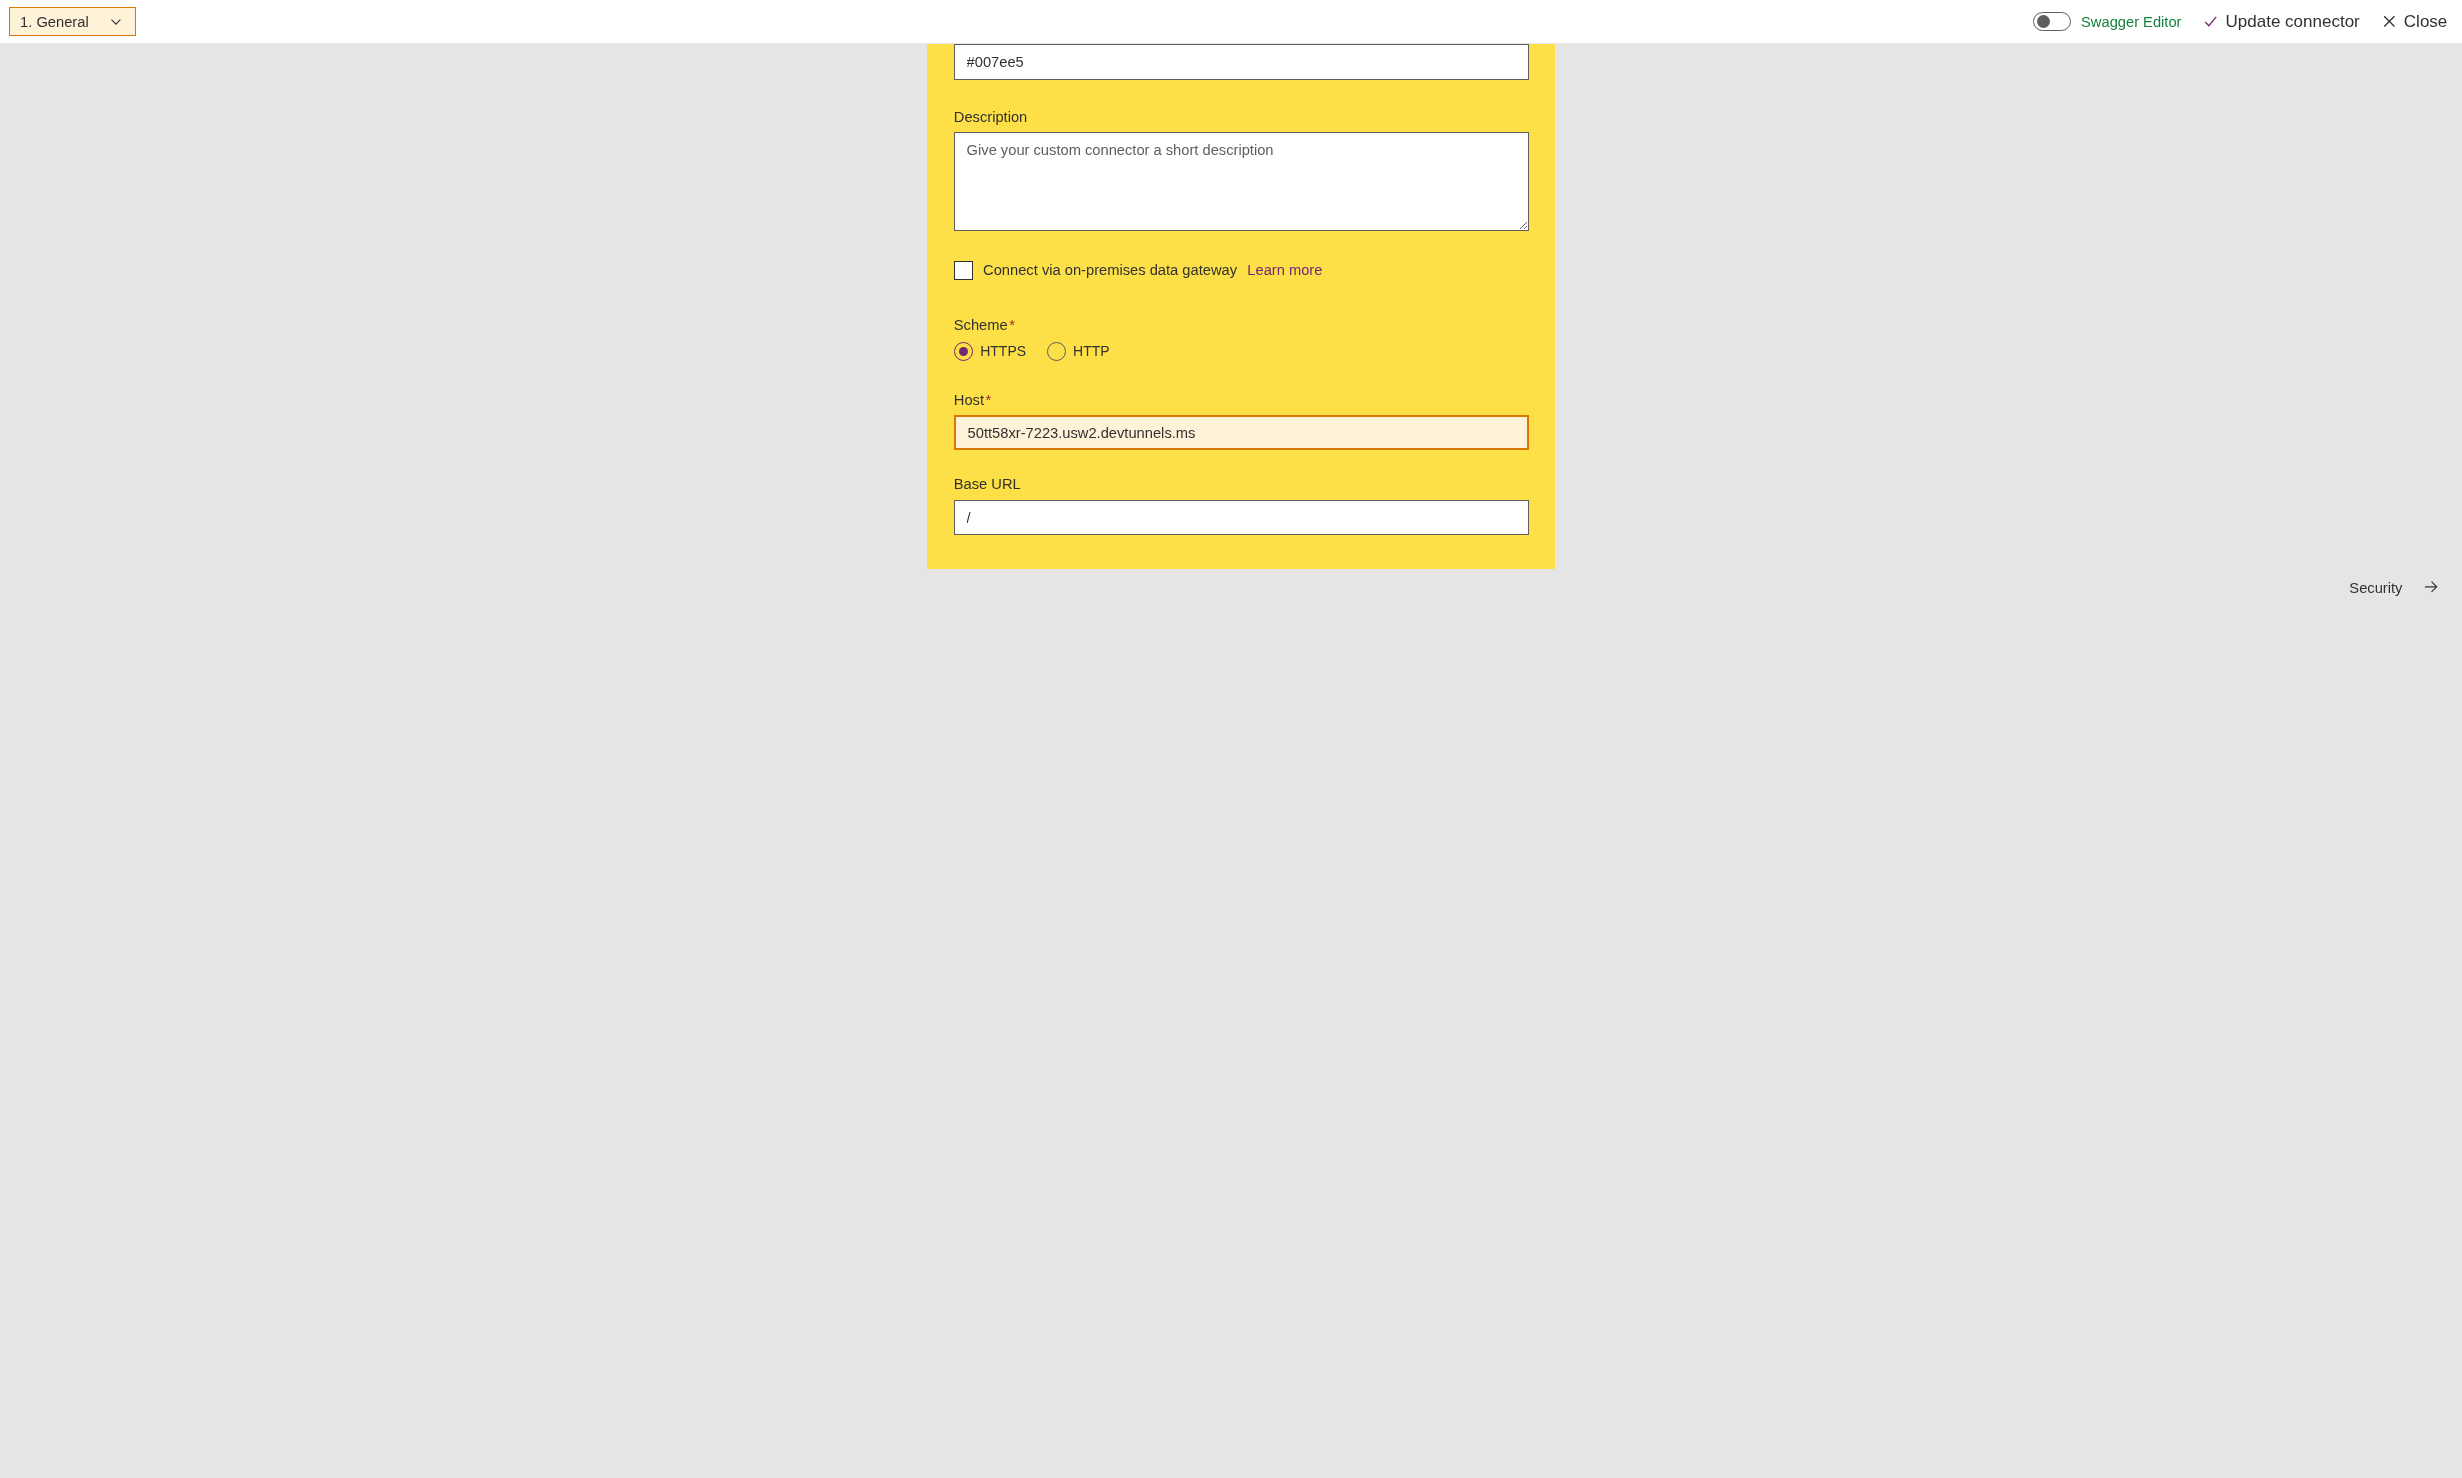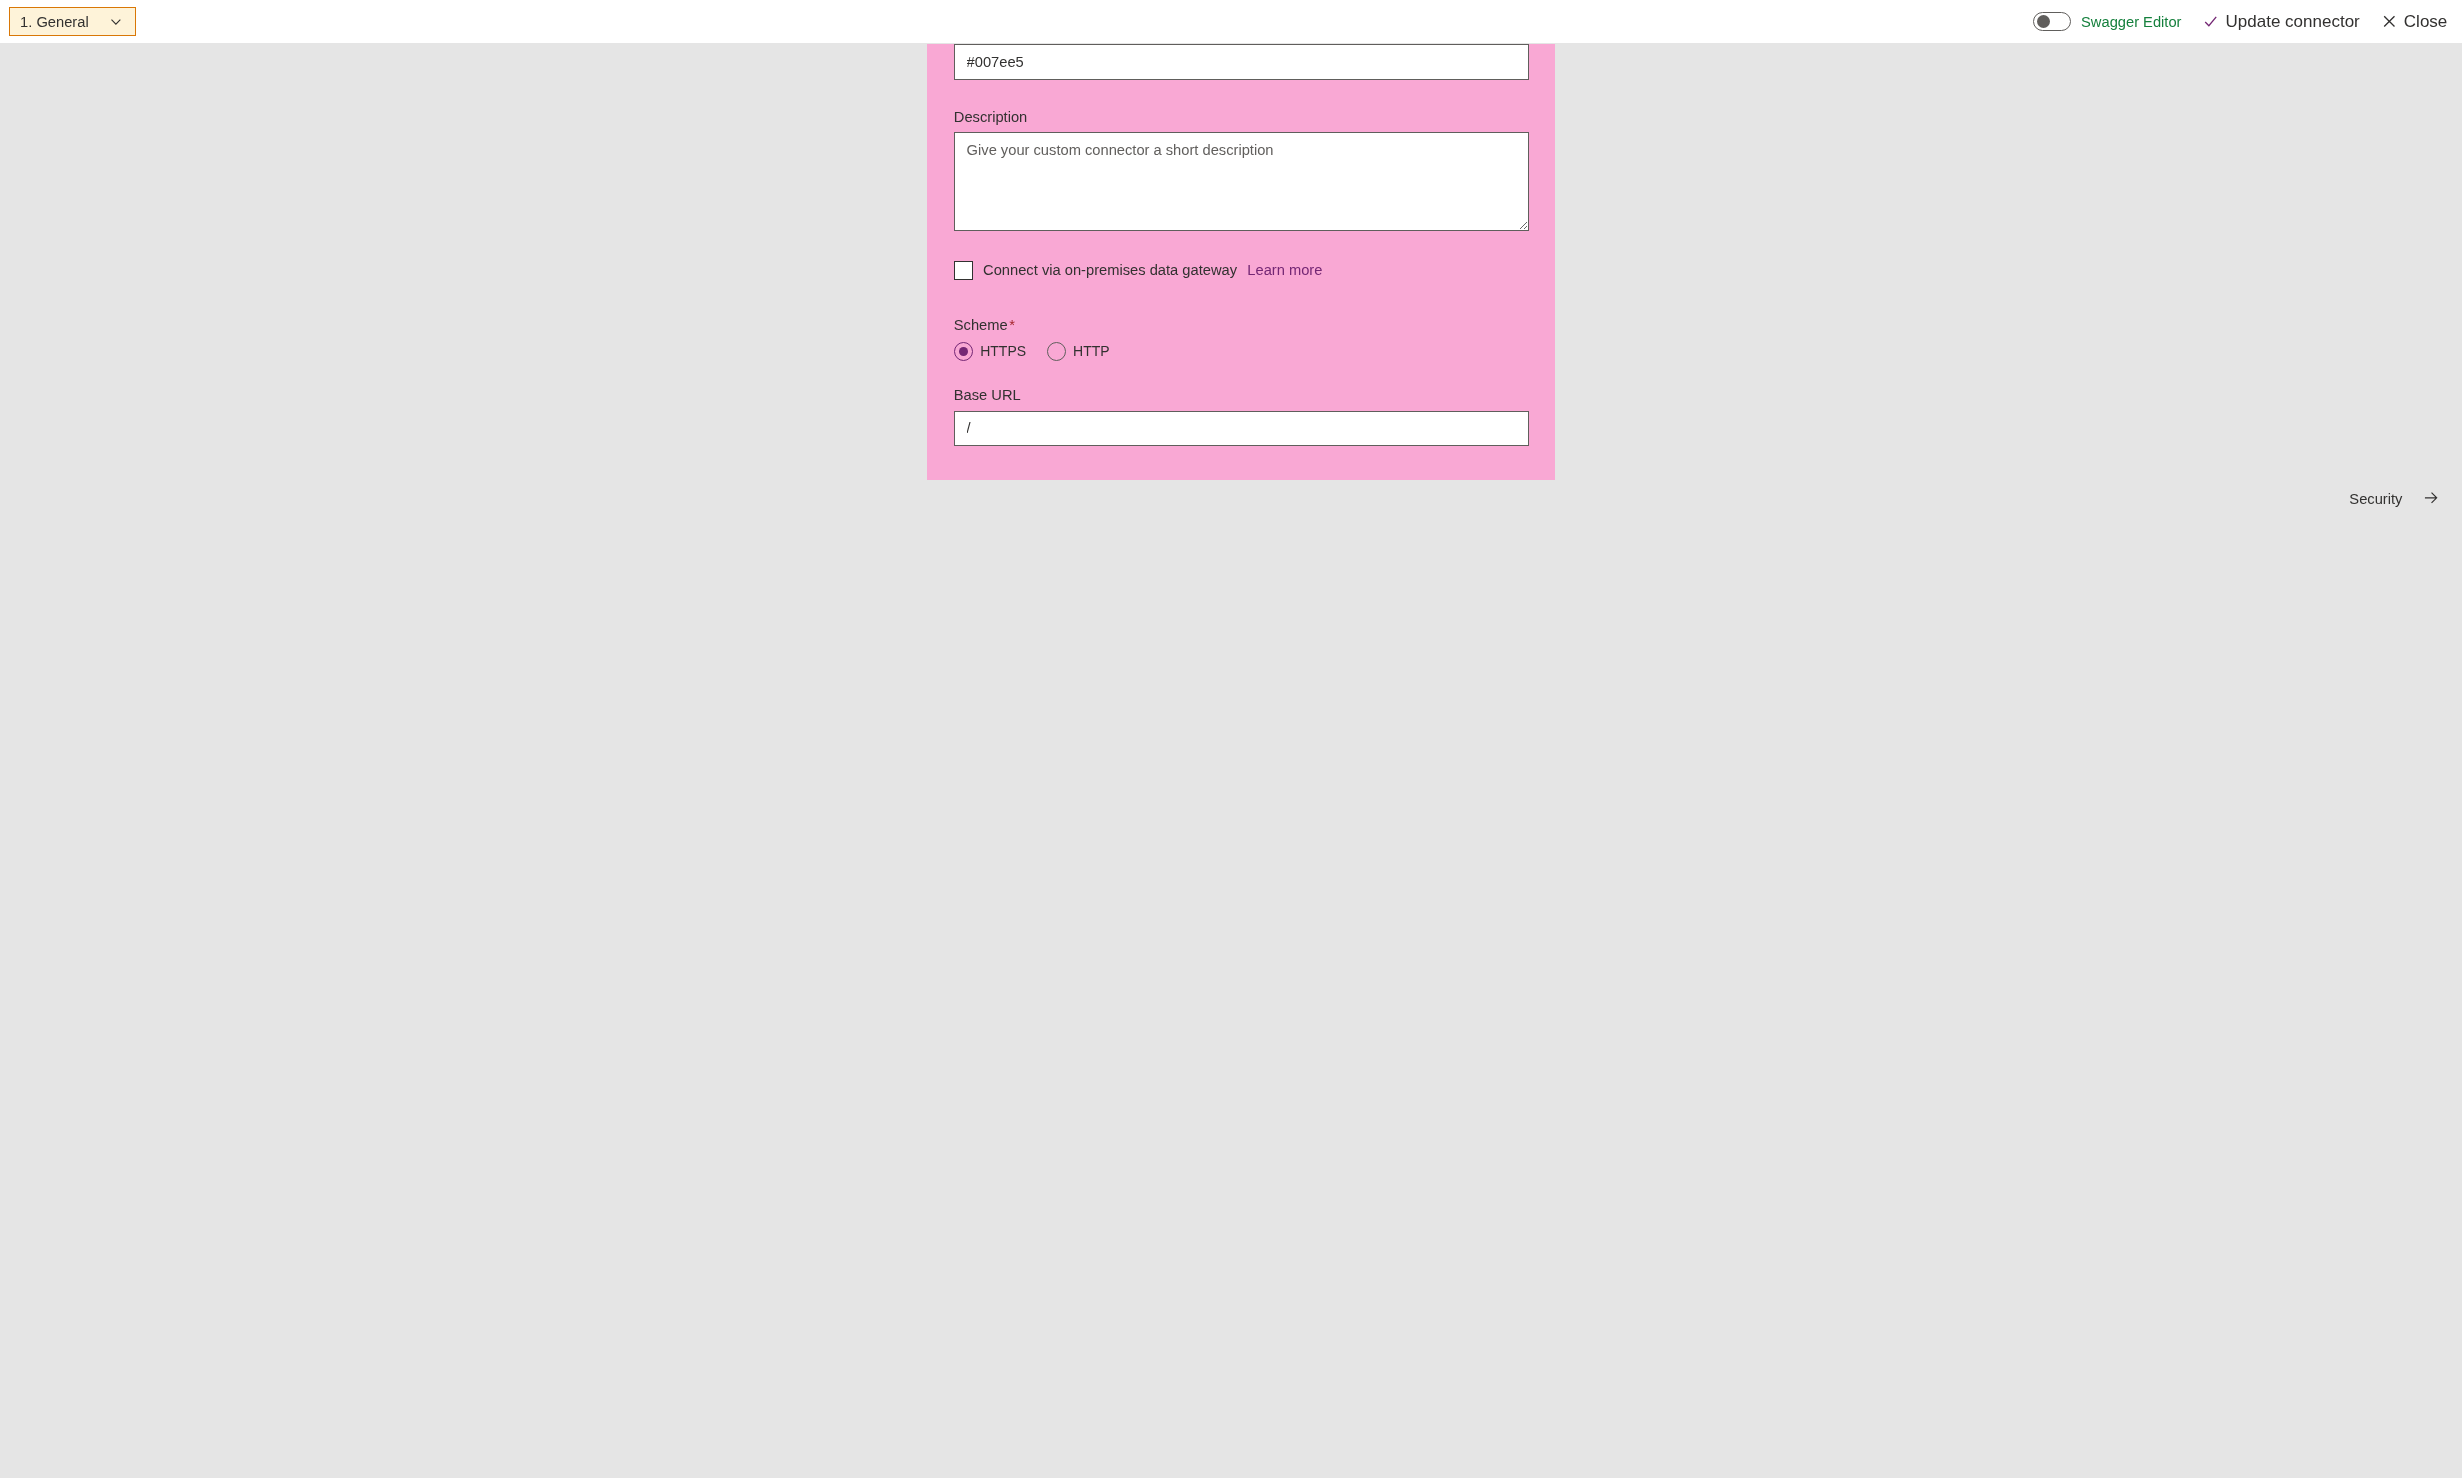--- a/index.html
+++ b/index.html
@@ -44,21 +44,21 @@
       position: absolute; top: 2.2px; left: 2.9px;
     }
     .top-btn { display: flex; align-items: center; gap: 7.4px; font-size: 17px; color: #323130; cursor: pointer; }
     .top-btn svg { width: 14.7px; height: 14.7px; }
     .content-area {
       padding: 0;
       display: flex;
       justify-content: center;
     }
     .form-panel {
-      background: #f9a8d4;
+      background: #fde047;
       width: 628px;
       margin-left: 20.6px;
       padding: 0 26.5px 34px 26.5px;
     }
     .field { margin-top: 16px; }
     .field-label { font-size: 14.7px; color: #323130; display: block; margin-bottom: 7.4px; }
     .required { color: #a4262c; margin-left: 1.5px; }
     .text-input {
       width: 100%;
       border: 0.7px solid #605e5c;
@@ -163,20 +163,26 @@
             </div>
           <span>HTTPS</span>
         </div>
         <div class="radio-item">
           <div class="radio-outer"></div>
           <span>HTTP</span>
         </div>
       </div>
     </div>
 
+    <div class="field mt-host">
+      <label class="field-label">
+        <span>Host</span><span class="required">*</span>
+      </label>
+      <input class="host-input" value="50tt58xr-7223.usw2.devtunnels.ms" style="">
+    </div>
 
     <div class="field" style="margin-top:26.5px;">
       <label class="field-label">Base URL</label>
       <input class="text-input" value="/" style="">
     </div>
 
   </div>
 </div>
 
 <div class="footer">

